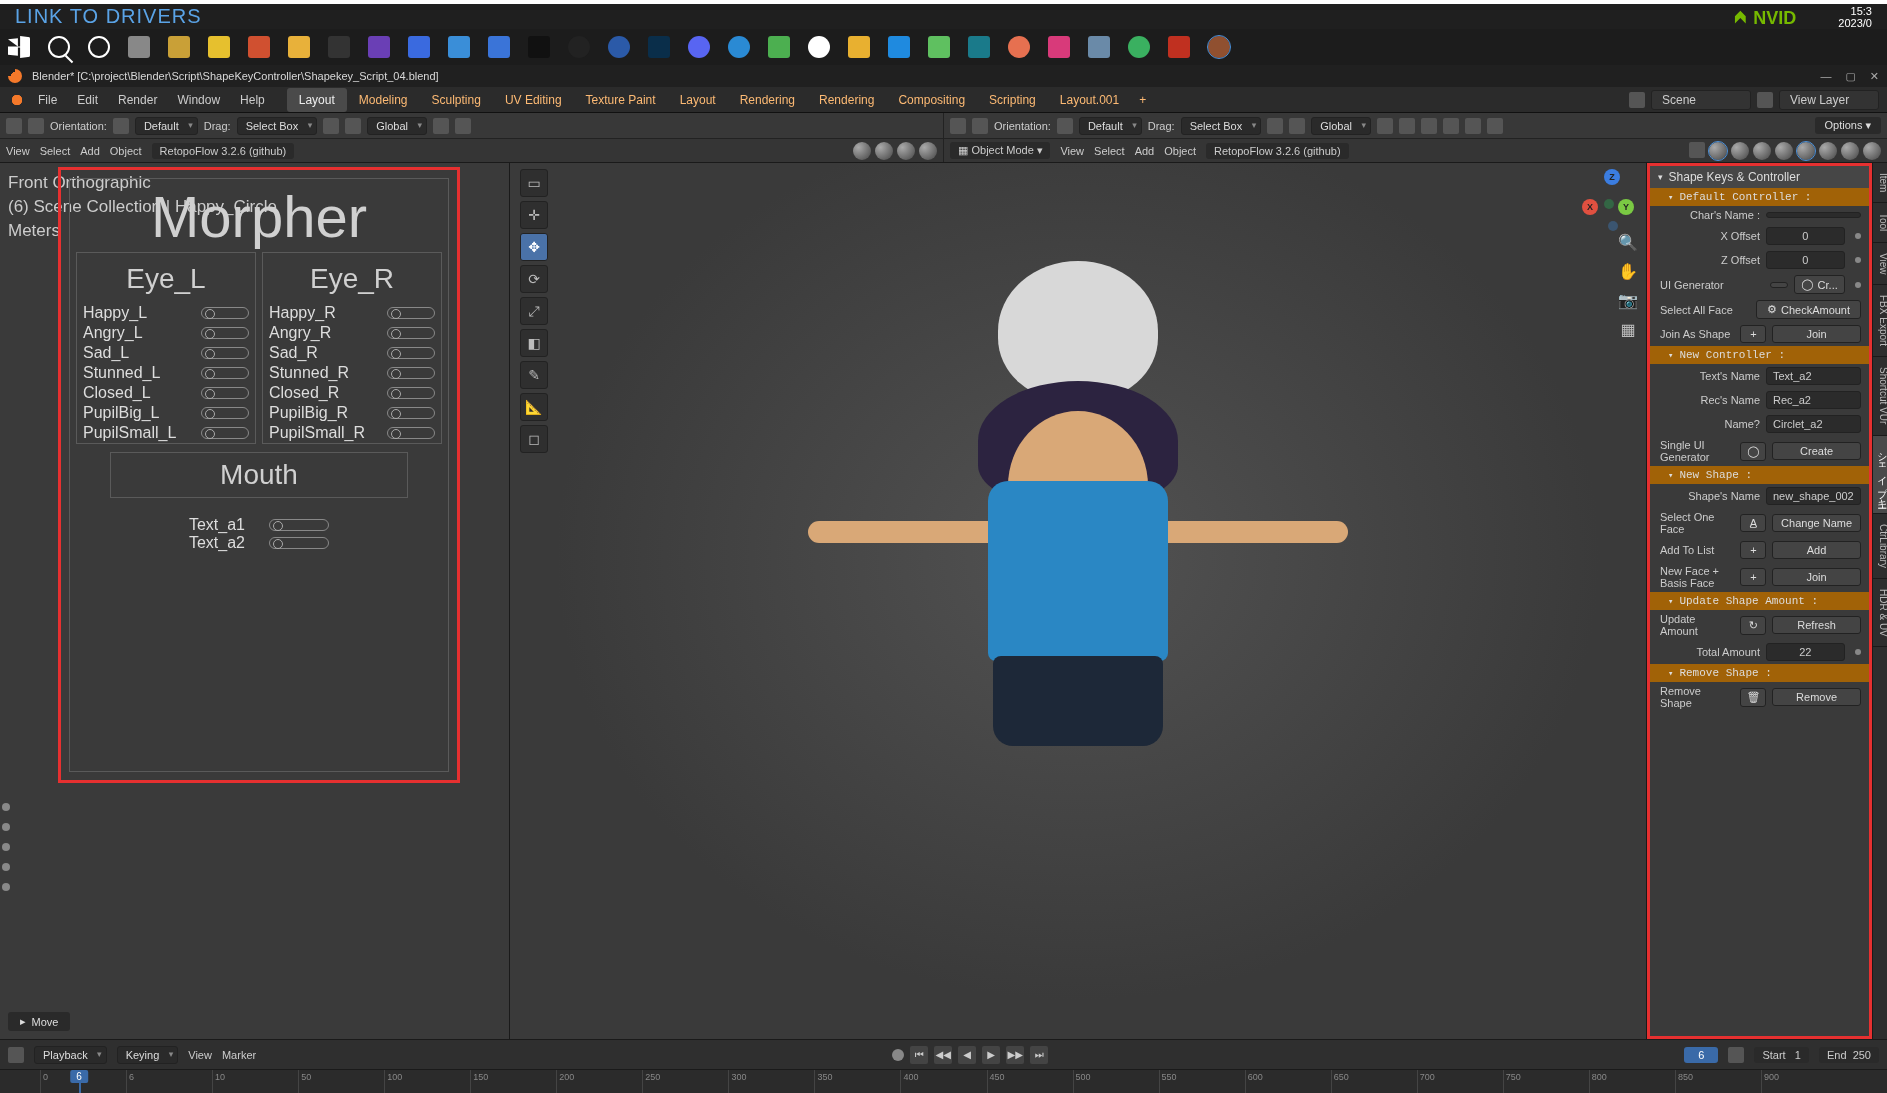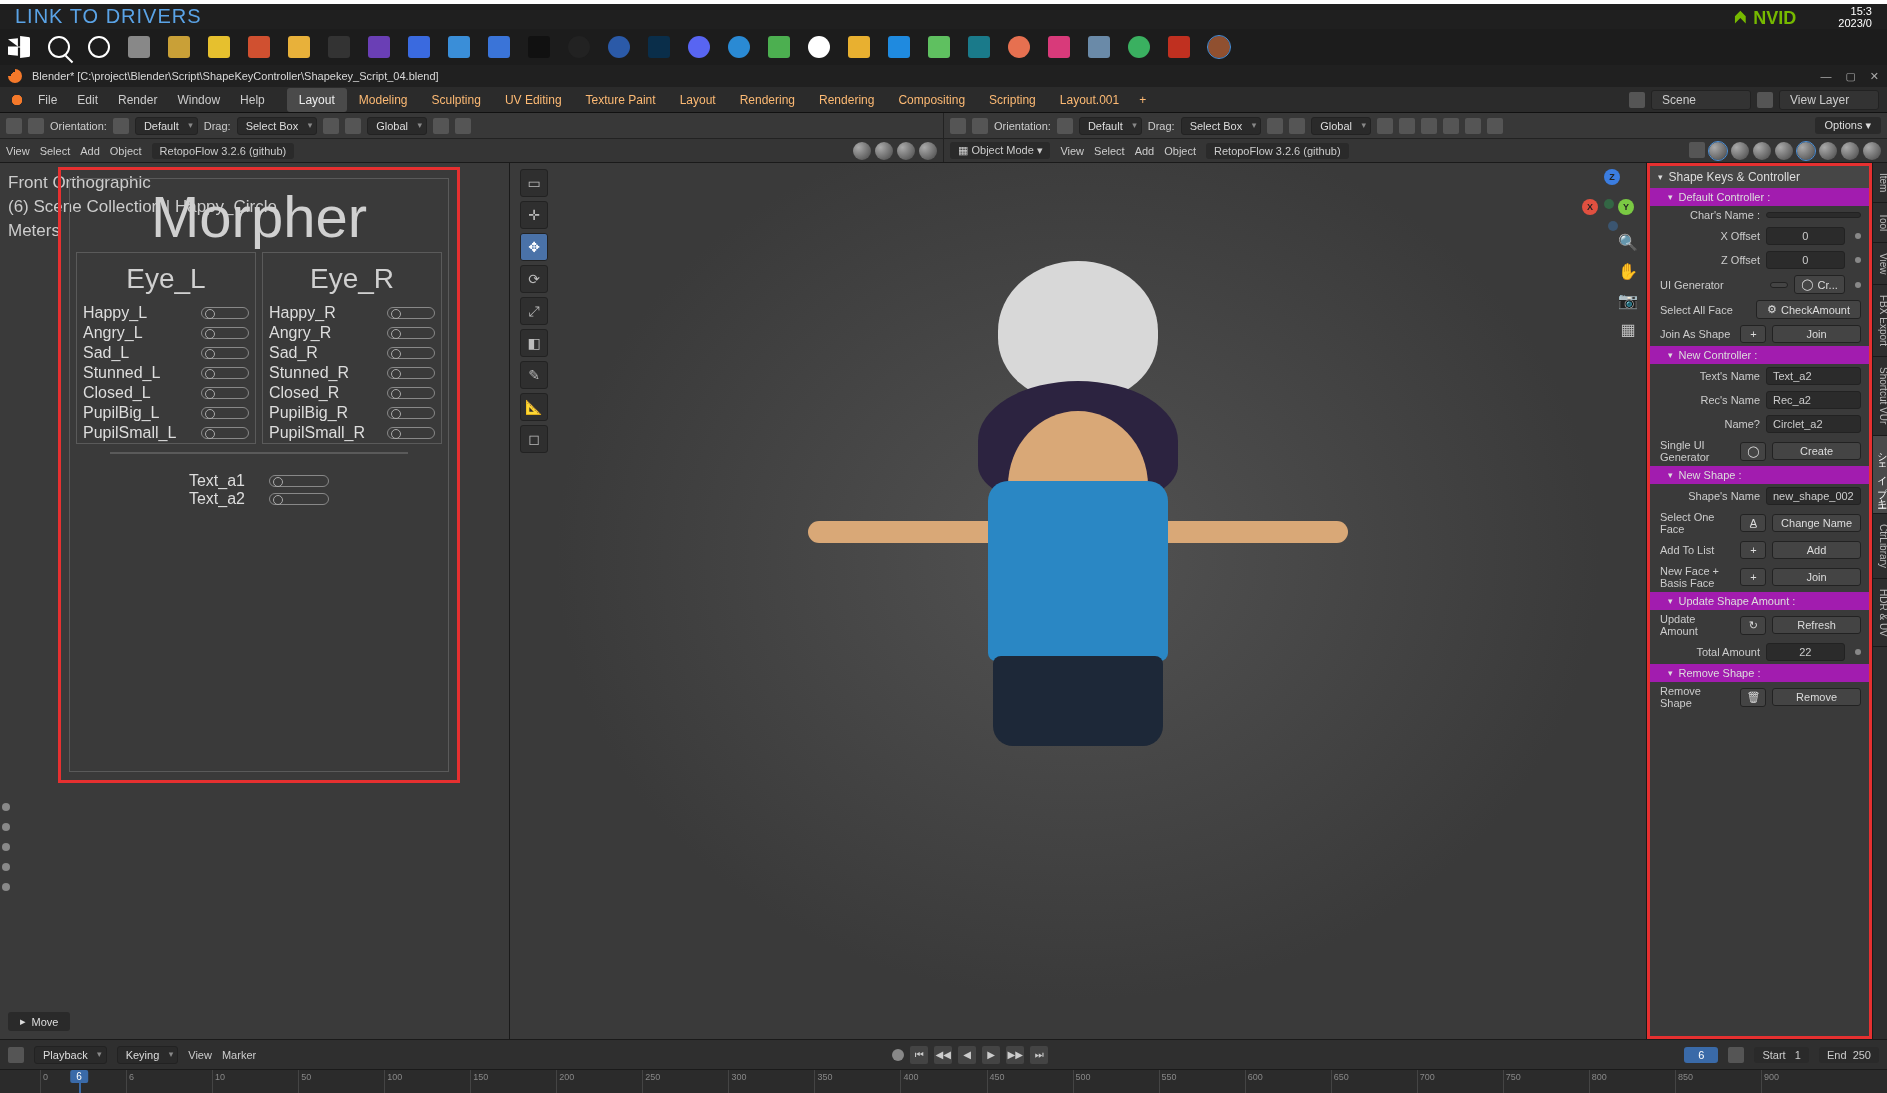--- a/index.html
+++ b/index.html
@@ -107,21 +107,21 @@
 .char-hair{position:absolute; top:100px; left:50%; transform:translateX(-50%); width:200px;height:120px;background:#2c2340;border-radius:50% 50% 30% 30%;}
 .char-arm{position:absolute; top:240px; width:260px;height:22px;background:#d9a877;border-radius:12px;}
 .char-arm.l{left:10px;}
 .char-arm.r{right:10px;}
 .char-shorts{position:absolute;top:375px;left:50%;transform:translateX(-50%);width:170px;height:90px;background:#1d2838;border-radius:8px 8px 20px 20px;}
 
 
 .side-panel { flex:1; background:#3a3a3a; border:3px solid #e63030; border-top:3px solid #e63030; display:flex; flex-direction:column; font-size:11px; color:#ddd; }
 .panel-hdr { background:#464646; padding:4px 8px; display:flex; align-items:center; gap:6px; font-size:12px;}
 .panel-hdr::before{content:"▾"; font-size:9px;}
-.sub-hdr { padding:3px 8px 3px 18px; display:flex; gap:6px; align-items:center; background:#a21caf;}
+.sub-hdr { padding:3px 8px 3px 18px; display:flex; gap:6px; align-items:center; background:#a16207;font-family:Liberation Mono, monospace;}
 .sub-hdr::before{content:"▾"; font-size:9px;}
 .prow { display:flex; align-items:center; padding:3px 8px 3px 10px; gap:6px;}
 .prow .plbl { width:100px; text-align:right; color:#ccc;}
 .pval { flex:1; background:#2b2b2b; border:1px solid #222; border-radius:3px; padding:2px 6px; text-align:center; color:#ccc; min-width:0;}
 .pval.left{text-align:left;}
 .dot { width:6px;height:6px;border-radius:50%;background:#888;margin-left:4px;}
 .pbtn { background:#444; border:1px solid #222; padding:2px 6px; border-radius:3px; text-align:center; display:flex; align-items:center; justify-content:center; gap:4px;}
 .pbtn.wide{flex:1;}
 .prow2 { display:flex; align-items:center; padding:3px 8px 3px 10px; gap:6px;}
 .prow2 .plbl2{flex:1; color:#ccc;}
@@ -380,20 +380,21 @@
                 </div>
                 <div class="row">
                   <span class="nm">PupilSmall_R</span>
                   <span class="slider"></span>
                 </div>
               </div>
           </div>
         </div>
         <div class="mouth-wrap">
           <div class="mouth-box">
+            <h2>Mouth</h2>
           </div>
         </div>
         <div class="text-sliders" id="textSliders">
             <div class="textslider">
               <span>Text_a1</span>
               <span class="slider"></span>
             </div>
             <div class="textslider">
               <span>Text_a2</span>
               <span class="slider"></span>

